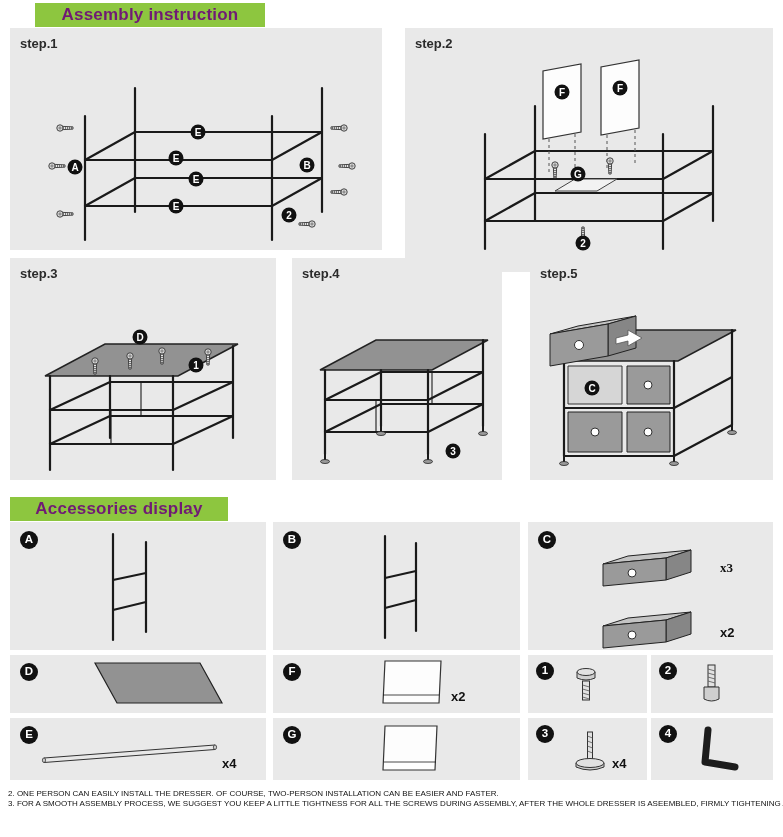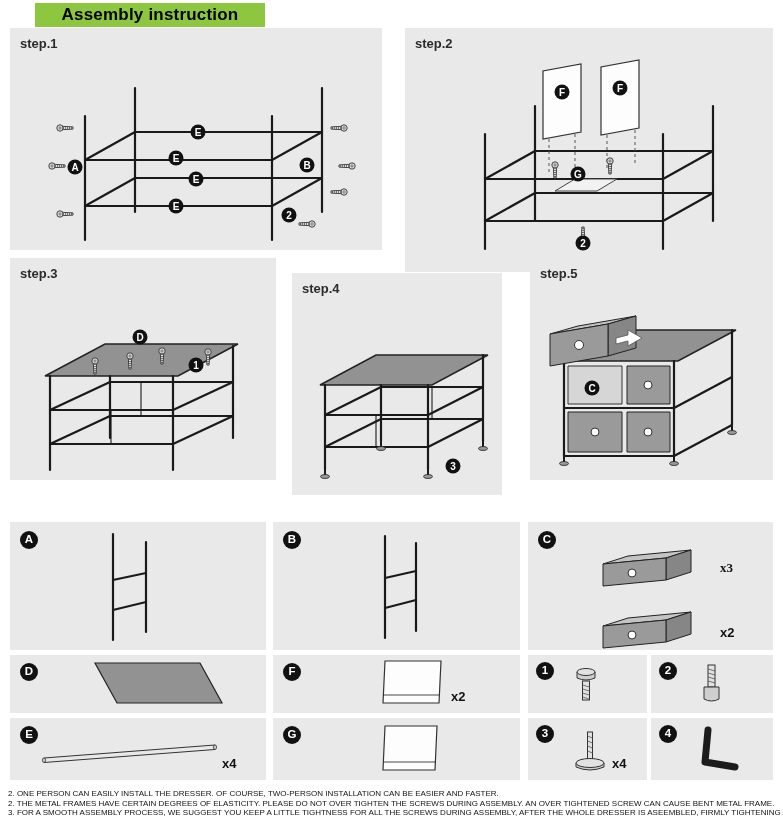--- a/index.html
+++ b/index.html
@@ -1,19 +1,19 @@
 <!DOCTYPE html>
 <html style="--green: #8dc63f; --panel: #e9e9e9; --badge: #111111; --board: #929292;"><head>
 <meta charset="utf-8">
 <style>
   * { margin:0; padding:0; box-sizing:border-box; }
   html,body { background:#fff; }
   body { font-family:"Liberation Sans", sans-serif; }
   .page { position:relative; width:783px; height:837px; background:#fff; overflow:hidden; }
-  .banner { position:absolute; background:var(--green,#8dc63f); color:#000000; font-weight:bold; font-size:17px; display:flex; align-items:center; justify-content:center; letter-spacing:.2px; }
+  .banner { position:absolute; background:var(--green,#8dc63f); color:#701a75; font-weight:bold; font-size:17px; display:flex; align-items:center; justify-content:center; letter-spacing:.2px; }
   .panel { position:absolute; background:var(--panel,#e9e9e9); }
   .step-label { position:absolute; left:10px; top:8px; font-size:13px; font-weight:bold; color:#2b2b2b; }
   .badge { position:absolute; background:var(--badge,#111); color:#fff; border-radius:50%; display:flex; align-items:center; justify-content:center; font-weight:bold; line-height:1; }
   .badge.s { width:15px; height:15px; font-size:10px; transform:translate(-50%,-50%); }
   .badge.l { width:18px; height:18px; font-size:11.5px; }
   .qty { position:absolute; font-weight:bold; font-size:13px; color:#111; }
   .notes { position:absolute; left:8px; top:789px; width:772px; font-size:8px; line-height:1.2; color:#111; }
   .notes div { white-space:nowrap; }
   svg.draw { position:absolute; left:0; top:0; width:100%; height:100%; }
   .fl { stroke:#1a1a1a; stroke-width:2.2; stroke-linecap:round; fill:none; }
@@ -159,21 +159,21 @@
         <use href="#screw" transform="translate(85,103) rotate(90)"></use>
         <use href="#screw" transform="translate(120,98) rotate(90)"></use>
         <use href="#screw" transform="translate(152,93) rotate(90)"></use>
         <use href="#screw" transform="translate(198,94) rotate(90)"></use>
       </g>
     </svg>
     <div class="badge s" style="left:130px;top:79px;">D</div>
     <div class="badge s" style="left:186px;top:107px;">1</div>
   </div>
 
-  <div class="panel" style="left:292px;top:273px;width:210px;height:222px;">
+  <div class="panel" style="left:292px;top:258px;width:210px;height:222px;">
     <div class="step-label">step.4</div>
     <svg class="draw" viewBox="0 0 210 222">
       <path class="board" d="M28,112 L140,112 L196,82 L84,82 Z"></path>
       <g>
         <line class="fl" x1="33" y1="112" x2="33" y2="196"></line>
         <line class="fl" x1="136" y1="112" x2="136" y2="196"></line>
         <line class="fl" x1="89" y1="112" x2="89" y2="168"></line>
         <line class="fl" x1="191" y1="82" x2="191" y2="168"></line>
         <line class="fl" x1="33" y1="142" x2="136" y2="142"></line>
         <line class="fl" x1="33" y1="174" x2="136" y2="174"></line>
@@ -227,20 +227,23 @@
       </g>
       <g>
         <use href="#footg" transform="translate(34,198)"></use>
         <use href="#footg" transform="translate(144,198)"></use>
         <use href="#footg" transform="translate(202,167)"></use>
       </g>
     </svg>
     <div class="badge s" style="left:62px;top:130px;">C</div>
   </div>
 
+  <div class="banner" style="left:10px;top:497px;width:218px;height:24px;">
+    <span>Accessories display</span>
+  </div>
 
   <div class="panel" style="left:10px;top:522px;width:256px;height:128px;">
     <div class="badge l" style="left:10px;top:9px;">A</div>
     <svg class="draw" viewBox="0 0 256 128">
       <line class="fl" x1="103" y1="12" x2="103" y2="118"></line>
       <line class="fl" x1="136" y1="20" x2="136" y2="110"></line>
       <line class="fl" x1="103" y1="58" x2="136" y2="51"></line>
       <line class="fl" x1="103" y1="88" x2="136" y2="80"></line>
     </svg>
   </div>
@@ -350,17 +353,16 @@
 
   <div class="panel" style="left:651px;top:718px;width:122px;height:62px;">
     <div class="badge l" style="left:8px;top:7px;">4</div>
     <svg class="draw" viewBox="0 0 122 62">
       <path d="M57,12 L54,44 L84,49" fill="none" stroke="#1c1c1c" stroke-width="7" stroke-linecap="round" stroke-linejoin="round"></path>
     </svg>
   </div>
 
   <div class="notes">
     <div>2. ONE PERSON CAN EASILY INSTALL THE DRESSER. OF COURSE, TWO-PERSON INSTALLATION CAN BE EASIER AND FASTER.</div>
-    <div>2. THE METAL FRAMES HAVE CERTAIN DEGREES OF ELASTICITY. PLEASE DO NOT OVER TIGHTEN THE SCREWS DURING ASSEMBLY. AN OVER TIGHTENED SCREW CAN CAUSE BENT METAL FRAME.</div>
     <div>3. FOR A SMOOTH ASSEMBLY PROCESS, WE SUGGEST YOU KEEP A LITTLE TIGHTNESS FOR ALL THE SCREWS DURING ASSEMBLY, AFTER THE WHOLE DRESSER IS ASEEMBLED, FIRMLY TIGHTENING ALL THE SCREWS.</div>
   </div>
 
 </div>
 
 </body></html>

